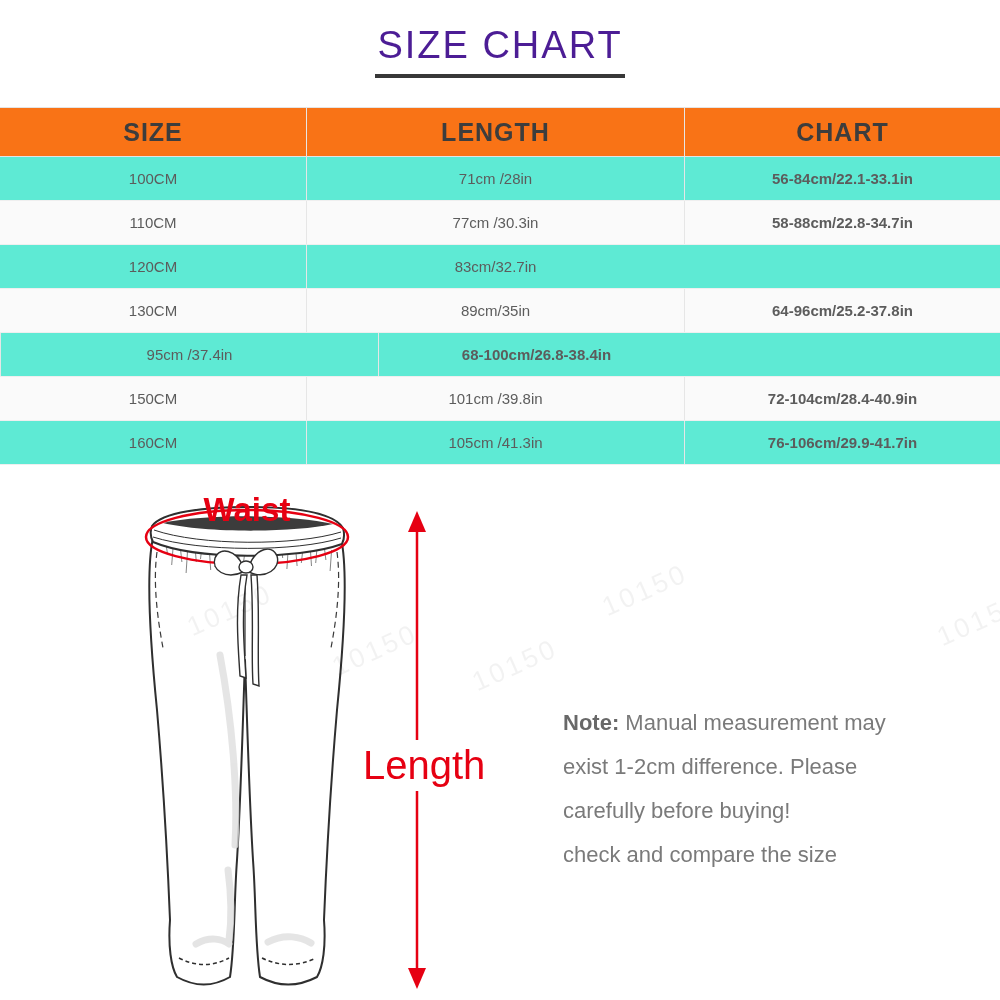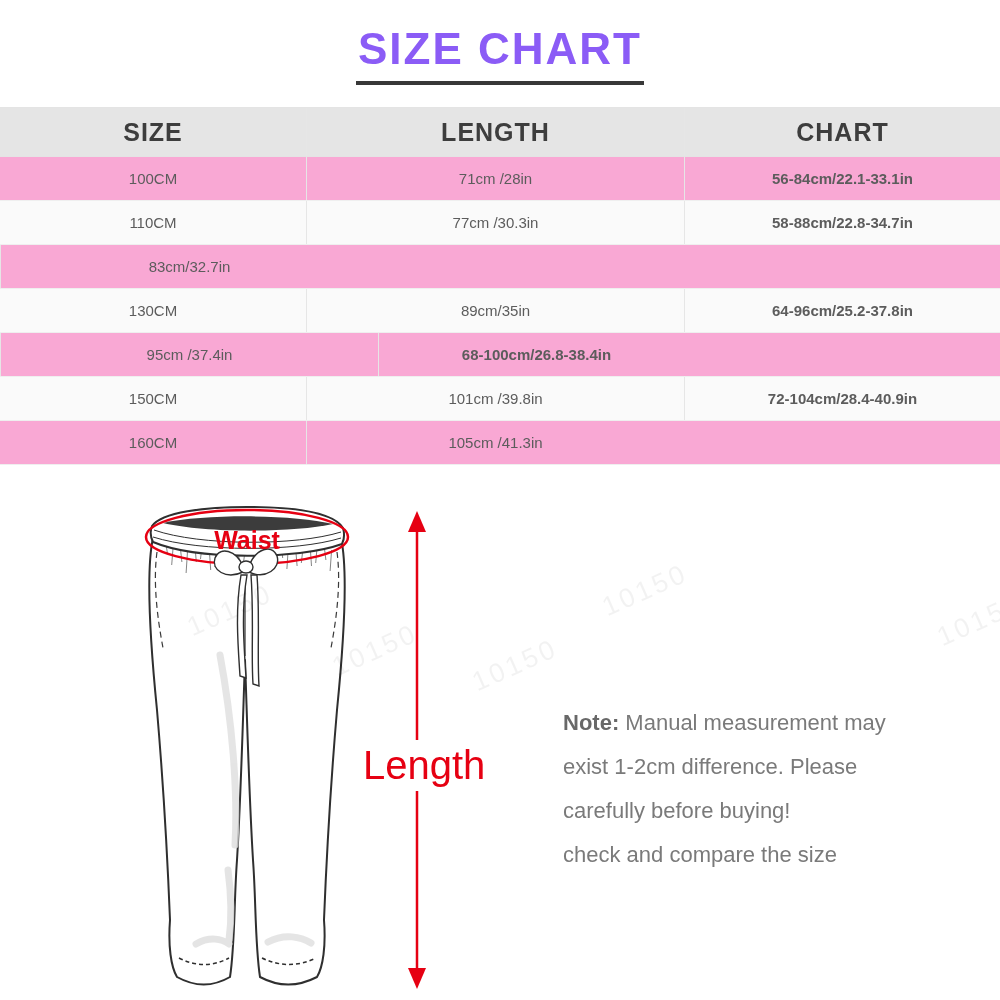--- a/index.html
+++ b/index.html
@@ -3,43 +3,43 @@
 <meta charset="utf-8">
 <style>
   html,body{margin:0;padding:0;}
   body{
     width:1000px;height:1000px;position:relative;background:#ffffff;
     font-family:"Liberation Sans","DejaVu Sans",sans-serif;overflow:hidden;
   }
   
   .title-wrap{position:absolute;top:24px;left:0;width:1000px;text-align:center;}
   .title{
-    display:inline-block;font-size:44px;font-weight:bold;color:#8b5cf6;
+    display:inline-block;font-size:38px;font-weight:normal;color:#4c1d95;
     letter-spacing:2px;border-bottom:4px solid #383838;padding:0 2px 7px 2px;margin:0;
   }
   
   .size-table{position:absolute;top:107px;left:0;width:1000px;}
   .thead{
-    display:flex;height:50px;background:#e5e5e5;
+    display:flex;height:50px;background:#f97316;
     border-top:1px solid #e4e4e4;border-bottom:1px solid #e4e4e4;box-sizing:border-box;
   }
   .thead .cell{font-size:25px;font-weight:bold;color:#3d3d3d;letter-spacing:1px;}
-  .trow{display:flex;height:44px;border-bottom:1px solid #efefef;box-sizing:border-box;background:#f9a8d4;}
+  .trow{display:flex;height:44px;border-bottom:1px solid #efefef;box-sizing:border-box;background:#5eead4;}
   .trow:nth-child(even){background:#fafafa;}
   .trow .cell{font-size:15px;color:#5c5c5c;}
   .cell{display:flex;align-items:center;justify-content:center;box-sizing:border-box;}
   .c0{width:306px;}
   .c1{width:378px;border-left:1px solid #e6e6e6;}
   .c2{width:316px;border-left:1px solid #e6e6e6;font-weight:bold;}
   
   .diagram{position:absolute;top:480px;left:0;width:1000px;height:520px;}
   .diagram svg{position:absolute;top:0;left:0;}
   .waist-label{
     position:absolute;left:155px;top:11px;width:184px;text-align:center;
-    font-size:25px;font-weight:600;color:#e60012;margin-top:35px;
+    font-size:33px;font-weight:600;color:#e60012;
   }
   .length-label{
     position:absolute;left:363px;top:260px;width:108px;text-align:center;
     font-size:40px;font-weight:500;color:#e60012;background:#ffffff;padding:3px 0;
   }
   .note{
     position:absolute;left:563px;top:221px;width:400px;
     font-size:22px;line-height:44px;color:#7a7a7a;
   }
   .note b{font-weight:bold;color:#686868;}
@@ -66,39 +66,41 @@
         <div class="cell c0">100CM</div>
         <div class="cell c1">71cm /28in</div>
         <div class="cell c2">56-84cm/22.1-33.1in</div>
       </div>
       <div class="trow">
         <div class="cell c0">110CM</div>
         <div class="cell c1">77cm /30.3in</div>
         <div class="cell c2">58-88cm/22.8-34.7in</div>
       </div>
       <div class="trow">
+        <div class="cell c0">120CM</div>
         <div class="cell c1">83cm/32.7in</div>
       </div>
       <div class="trow">
         <div class="cell c0">130CM</div>
         <div class="cell c1">89cm/35in</div>
         <div class="cell c2">64-96cm/25.2-37.8in</div>
       </div>
       <div class="trow">
         <div class="cell c1">95cm /37.4in</div>
         <div class="cell c2">68-100cm/26.8-38.4in</div>
       </div>
       <div class="trow">
         <div class="cell c0">150CM</div>
         <div class="cell c1">101cm /39.8in</div>
         <div class="cell c2">72-104cm/28.4-40.9in</div>
       </div>
       <div class="trow">
         <div class="cell c0">160CM</div>
         <div class="cell c1">105cm /41.3in</div>
+        <div class="cell c2">76-106cm/29.9-41.7in</div>
       </div>
     </div>
 </div>
 
 <div class="diagram">
 
   <svg width="500" height="520" viewBox="0 0 500 520">
 
     <path d="M153,58
          C146,90 149,150 157,230

